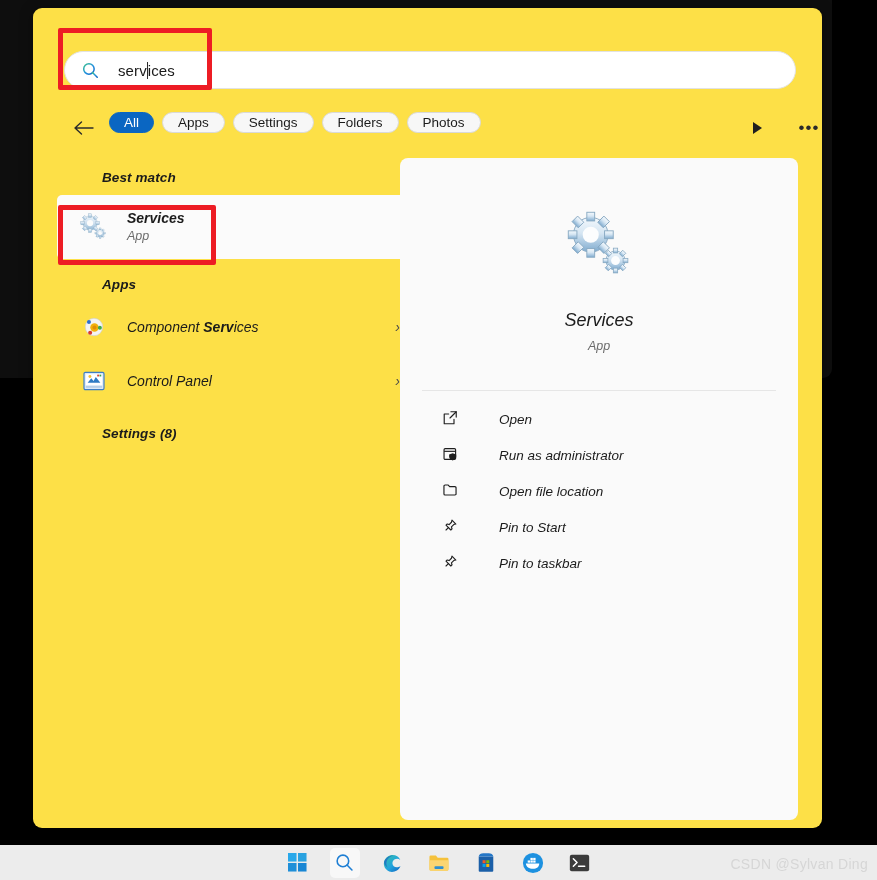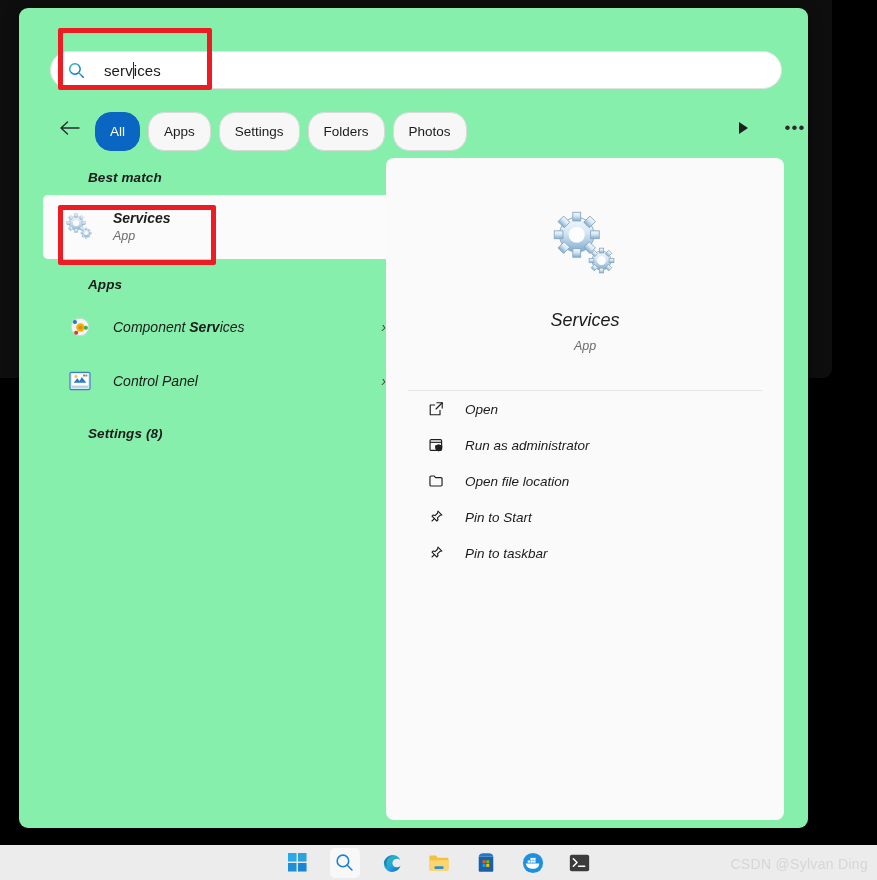--- a/index.html
+++ b/index.html
@@ -12,22 +12,22 @@
   #root { position: relative; width: 877px; height: 880px; background: #000; }
 
   
   .desktop-dark {
     position: absolute; left: 0; top: 0; width: 832px; height: 378px;
     background: #0e0e0e; border-bottom-right-radius: 9px;
   }
 
   
   .search-panel {
-    position: absolute; left: 19px; top: 8px; width: 789px; height: 820px;
-    background: #86efac; border-radius: 9px;
+    position: absolute; left: 33px; top: 8px; width: 789px; height: 820px;
+    background: #fde047; border-radius: 9px;
     box-shadow: 0 2px 14px rgba(0,0,0,.35);
     overflow: hidden;
   }
 
   
   .searchbox-row { position: absolute; left: 0; top: 0; width: 100%; height: 96px; }
   .searchbox {
     position: absolute; left: 31px; top: 43px; width: 732px; height: 38px;
     background: #ffffff; border: 1px solid #e2e2e2; border-radius: 19px;
     display: flex; align-items: center; padding-left: 16px;
@@ -54,21 +54,21 @@
   .tabs-row {
     position: absolute; left: 0; top: 104px; width: 100%; height: 34px;
     display: flex; align-items: center;
   }
   .back-arrow {
     position: absolute; left: 37px; top: 0px; width: 28px; height: 32px;
     display: flex; align-items: center; justify-content: center; cursor: pointer;
   }
   .chips { position: absolute; left: 76px; top: 0; display: flex; gap: 8px; align-items: center; }
   .chip {
-    height: 39px; padding: 0 15px; border-radius: 16px;
+    height: 21px; padding: 0 15px; border-radius: 16px;
     border: 1px solid #d9d9d9; background: #f7f7f7; color: #1b1b1b;
     font-size: 13.5px; display: flex; align-items: center; cursor: pointer;
     white-space: nowrap;
   }
   .chip.active { background: #0a66c2; border-color: #0a66c2; color: #fff; padding: 0 14px; }
   .play-btn {
     position: absolute; left: 711px; top: 0; width: 26px; height: 32px;
     display: flex; align-items: center; justify-content: center; cursor: pointer;
   }
   .more-btn {
@@ -102,22 +102,22 @@
   .row .chev { position: absolute; right: 22px; color: #4a4a4a; font-size: 14px; }
   .bold { font-weight: bold; }
 
   
   .preview-icon { margin: 52px auto 0; width: 68px; height: 66px; display: block; }
   .preview-title { text-align: center; font-size: 18px; color: #1b1b1b; margin-top: 34px; }
   .preview-sub { text-align: center; font-size: 12.5px; color: #6b6b6b; margin-top: 8px; }
   .divider { height: 1px; background: #e6e6e6; margin: 37px 22px 0; }
 
   .action {
-    display: flex; align-items: center; height: 36px; padding-left: 31px;
-    cursor: pointer; border-radius: 4px; margin: 0 10px;
+    display: flex; align-items: flex-end; height: 36px; padding-left: 31px;
+    cursor: pointer; border-radius: 4px; margin: 0 10px; gap: 20px;
   }
   .action:first-of-type { margin-top: 14px; }
   .action .aico { width: 18px; height: 18px; margin-right: 20px; flex: 0 0 auto; display:flex; align-items:center; justify-content:center;}
   .action .alabel { font-size: 13.5px; color: #1b1b1b; }
 
   
   .taskbar {
     position: absolute; left: 0; bottom: 0; width: 877px; height: 35px;
     background: #ececec; display: flex; align-items: center; justify-content: center;
   }

